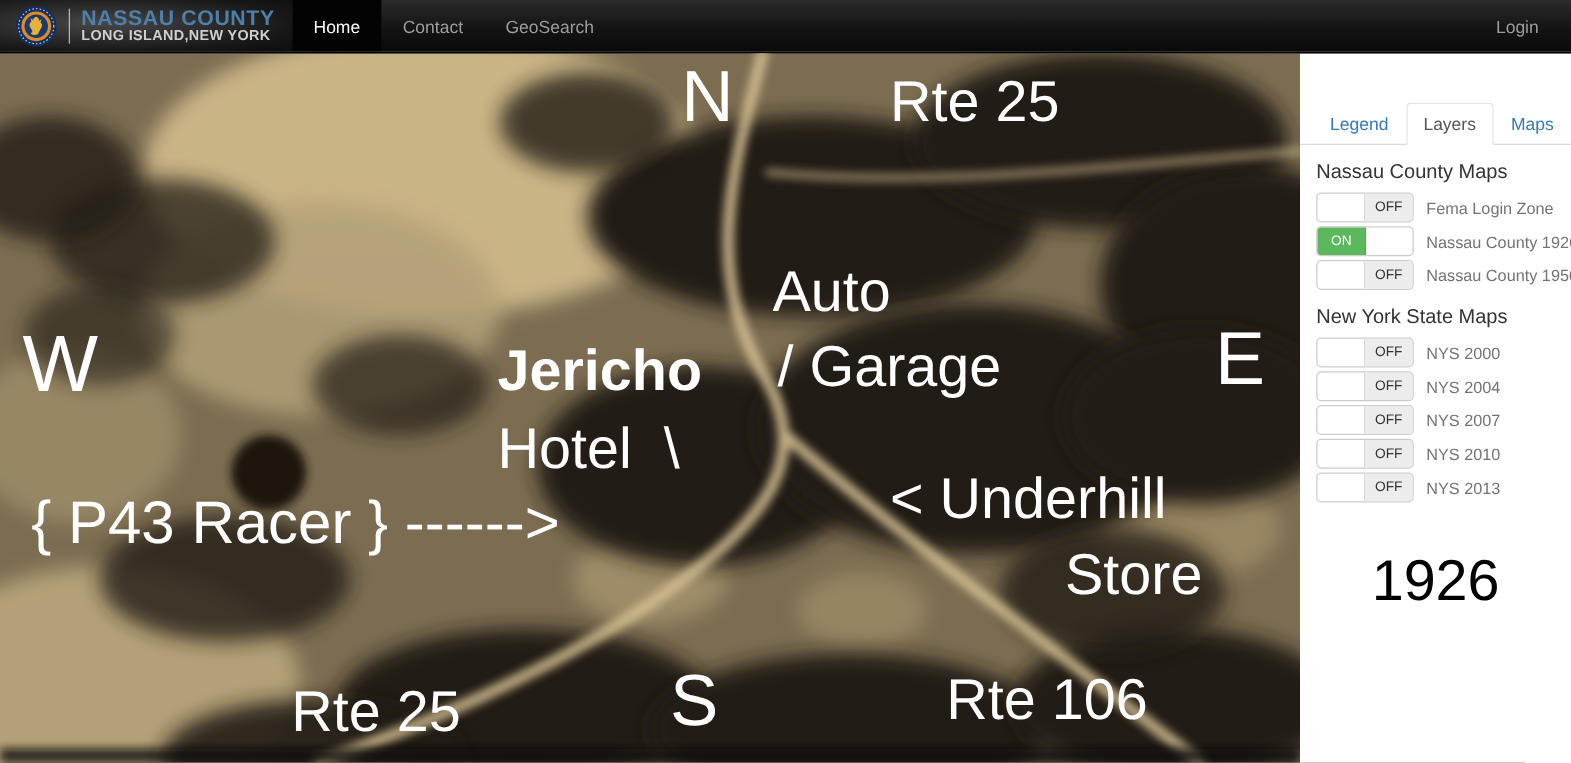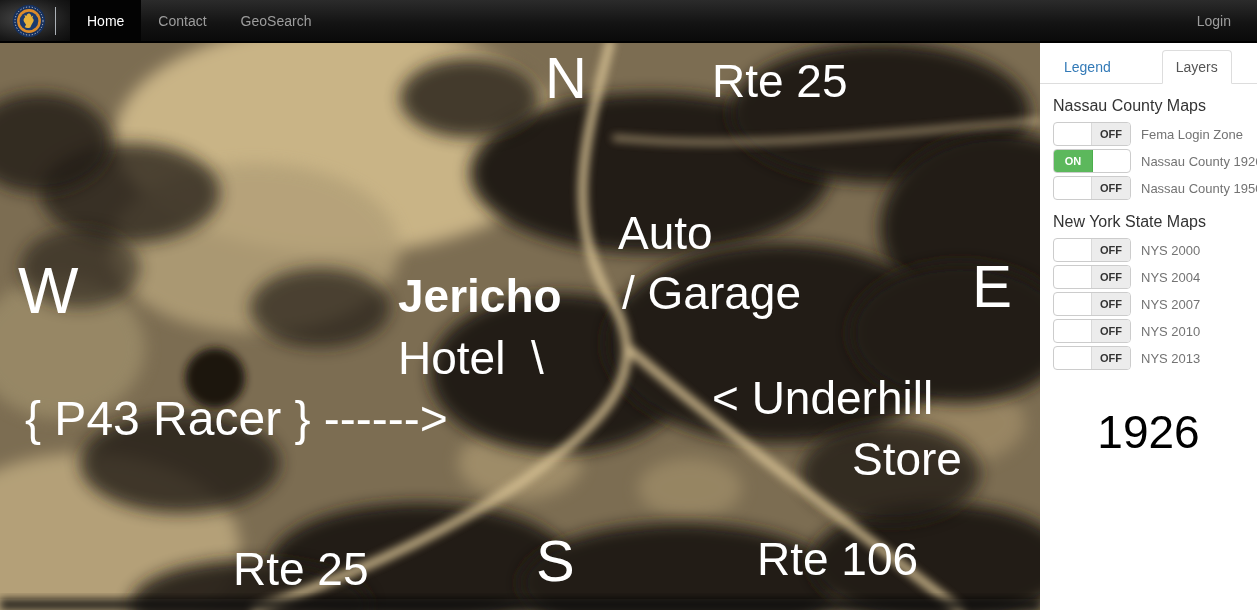--- a/index.html
+++ b/index.html
@@ -38,36 +38,36 @@
   .anno{
     position:absolute;color:#fff;white-space:pre;line-height:1;
     font-family:"Liberation Sans",sans-serif;
   }
 
   
   .sidebar{
     position:absolute;left:1040px;top:43px;width:217px;height:567px;background:#fff;box-sizing:border-box;
   }
   .tabs{
-    display:flex;align-items:flex-end;padding:7px 6px 0 10px;border-bottom:1px solid #ddd;gap:37px;
+    display:flex;align-items:flex-end;padding:7px 6px 0 10px;border-bottom:1px solid #ddd;
   }
   .tab{
     padding:8px 13px;font-size:14px;color:#337ab7;cursor:pointer;border:1px solid transparent;
     border-radius:4px 4px 0 0;margin-bottom:-1px;
   }
-  .tab.active{color:#555;background:#fff;border-color:#ddd #ddd #fff #ddd;cursor:default;}
+  .tab.active{color:#555;background:#fff;border-color:#ddd #ddd #fff #ddd;cursor:default;margin-top:32px;}
   .section-heading{font-size:16px;color:#333;margin:13px 0 7px 13px;font-weight:400;}
   .layer-row{display:flex;align-items:center;margin:0 0 3px 13px;height:24px;}
   .toggle{
     position:relative;width:78px;height:24px;box-sizing:border-box;flex:none;
     border:1px solid #ccc;border-radius:4px;background:#fff;cursor:pointer;
   }
   .toggle .t-label{
     position:absolute;top:0;bottom:0;width:50%;display:flex;align-items:center;justify-content:center;
-    font-size:11px;font-weight:bold;text-align:right;
+    font-size:11px;font-weight:normal;text-align:right;
   }
   .toggle.off .t-label{right:0;background:#ececec;color:#333;border-radius:0 3px 3px 0;border-left:1px solid #d9d9d9;}
   .toggle.on  .t-label{left:0;background:#5cb85c;color:#fff;border-radius:3px 0 0 3px;border-right:1px solid #4cae4c;}
   .layer-label{margin-left:10px;font-size:13px;color:#737373;white-space:nowrap;}
   .caption{
     margin-top:33px;text-align:center;font-size:46px;line-height:1.28;color:#000;
   }
 </style>
 </head>
 <body>
@@ -75,20 +75,24 @@
 <div class="navbar">
   <div class="brand">
     <svg class="seal" viewBox="0 0 40 40">
       <circle cx="20" cy="20" r="19" fill="#16305d"></circle>
       <circle cx="20" cy="20" r="16.5" fill="none" stroke="#ffffff" stroke-width="1" stroke-dasharray="1.5,2" opacity="0.8"></circle>
       <circle cx="20" cy="20" r="14" fill="#dd8c2b"></circle>
       <circle cx="20" cy="20" r="11" fill="#1b3a6e"></circle>
       <path d="M20 11 c2 1 3 2 2.5 4 l2.5 -1.5 -1 3 c1.5 1 2 3 1 4.5 l-2 3.5 -1.5 3 c-2 1 -5 1 -6.5 -0.5 l1.5 -2.5 -2.5 -4 c-1 -2 0 -4 1.5 -5 l-1 -3 2.5 1.5 c0 -1.5 1.5 -2.5 3 -3 z" fill="#e8b23a"></path>
     </svg>
     <div class="brand-sep"></div>
+    <div class="brand-text">
+      <span class="brand-l1">NASSAU COUNTY</span>
+      <span class="brand-l2">LONG ISLAND,NEW YORK</span>
+    </div>
   </div>
   <div class="nav-items">
     <div class="nav-item active">Home</div>
     <div class="nav-item">Contact</div>
     <div class="nav-item">GeoSearch</div>
   </div>
   <div class="nav-login">Login</div>
 </div>
 
 <div class="map-area">

